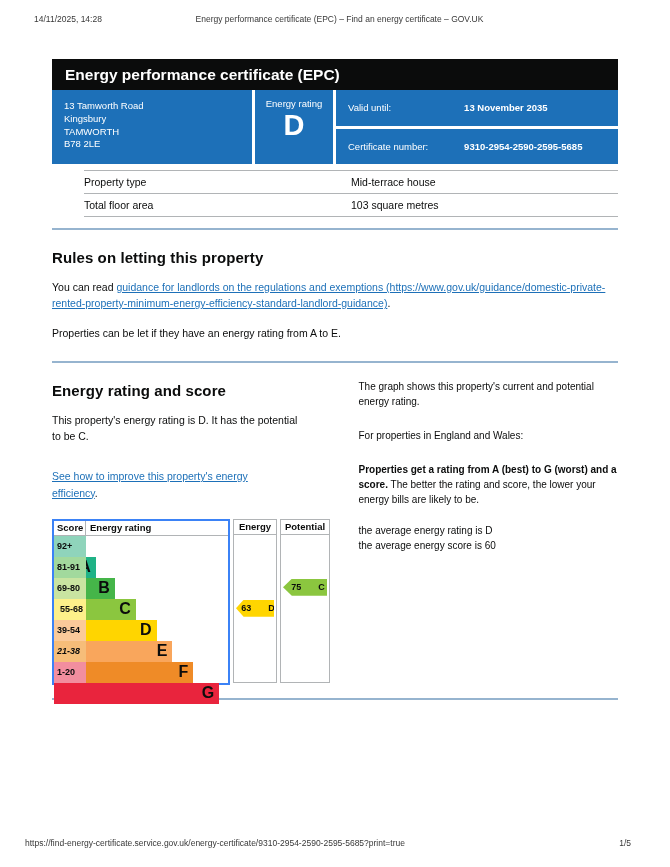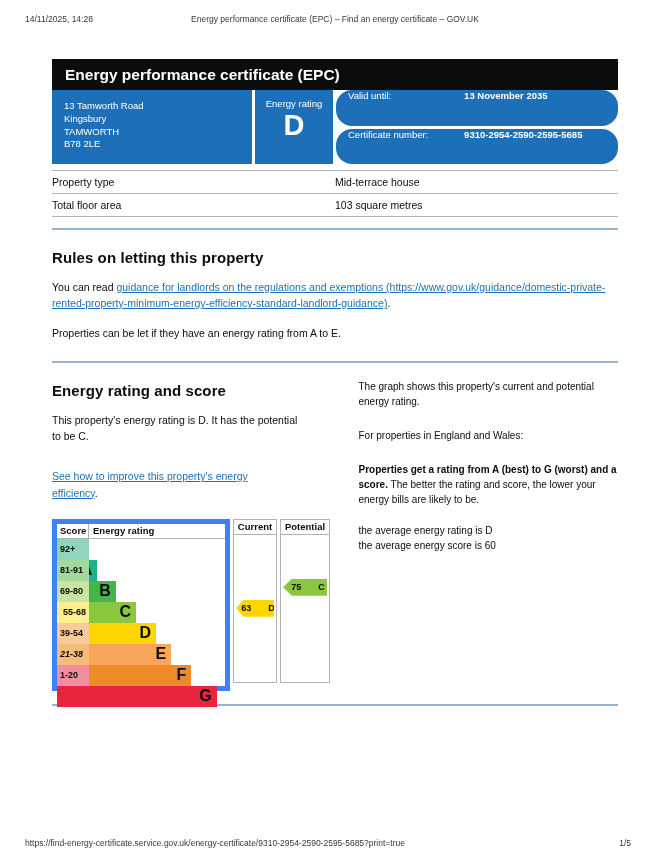--- a/index.html
+++ b/index.html
@@ -1,39 +1,39 @@
 <!DOCTYPE html>
 <html><head>
 <meta charset="utf-8">
 <style>
   * { margin:0; padding:0; box-sizing:border-box; }
   html,body { width:670px; height:867px; background:#ffffff; font-family:"Liberation Sans", sans-serif; color:#0b0c0c; }
   body { position:relative; overflow:hidden; }
 
   
-  .print-header { position:absolute; top:14px; left:25px; right:25px; height:14px; font-size:8.5px; color:#383838; }
+  .print-header { position:absolute; top:14px; left:34px; right:25px; height:14px; font-size:8.5px; color:#383838; }
   .print-header .dt { position:absolute; left:0; top:0; }
   .print-header .ttl { position:absolute; left:50%; transform:translateX(-50%); top:0; white-space:nowrap; }
   .print-footer { position:absolute; top:838px; left:25px; right:39px; font-size:8.5px; color:#383838; display:flex; justify-content:space-between; }
 
   .content { position:absolute; left:52px; top:59px; width:566px; }
 
   .banner { background:#0b0c0c; color:#ffffff; height:31px; line-height:31px; font-size:15.5px; font-weight:bold; padding-left:13px; }
 
   .summary-row { display:flex; gap:3px; margin-top:0; height:74px; }
   .addr-box { width:200px; background:#1d70b8; color:#fff; padding:10px 12px; font-size:9.5px; line-height:1.35; }
   .rating-box { width:78px; background:#1d70b8; color:#fff; text-align:center; padding-top:8px; }
   .rating-box .lab { font-size:9.5px; }
   .rating-box .big { font-size:29px; font-weight:bold; line-height:1.15; }
   .validity { flex:1; display:flex; flex-direction:column; gap:3px; }
-  .validity .cell { flex:1; background:#1d70b8; color:#fff; display:flex; padding:0 12px; font-size:9.5px;border-radius:16px; }
+  .validity .cell { flex:1; background:#1d70b8; color:#fff; display:flex; align-items:center; padding:0 12px; font-size:9.5px; }
   .validity .cell .vlab { width:45%; }
   .validity .cell .vval { font-weight:bold; }
 
-  .prop-table { margin-top:6px; font-size:10.5px; }
+  .prop-table { margin-top:6px; font-size:10.5px;margin-left:32px; }
   .prop-row { display:flex; border-top:1px solid #b1b4b6; padding:5px 0; }
   .prop-row:last-child { border-bottom:1px solid #b1b4b6; }
   .prop-row .plab { width:50%; }
 
   .blue-hr { border:none; border-top:2px solid #96b4cf; margin-top:11px; }
 
   h2.sec { font-size:15px; font-weight:bold; margin-top:19px; letter-spacing:0.1px; }
   p.body { font-size:10.5px; line-height:1.55; margin-top:13px; }
   a.lnk, .lnk { color:#1d70b8; text-decoration:underline; cursor:pointer; }
 
@@ -42,21 +42,21 @@
   .col-left h2 { margin-top:3px; }
   .col-left p.body { width:252px; }
   .col-left .improve { margin-top:24px; font-size:10.5px; line-height:1.55; width:240px; }
   .col-right { width:260px; margin-left:27px; font-size:10px; line-height:1.5; }
   .col-right p { margin-top:0; }
   .col-right p + p { margin-top:19px; }
   .col-right .avg-lines { margin-top:16px; }
 
   
   .chart { display:flex; margin-top:18px; align-items:flex-start; }
-  .chart-main { width:178px; border:5px solid #3b82f6; }
+  .chart-main { width:178px; border:2px solid #3b82f6; }
   .chart-head { display:flex; height:15px; border-bottom:1px solid #b1b4b6; font-size:9.5px; font-weight:bold; }
   .chart-head .sh { width:32px; border-right:1px solid #b1b4b6; padding-left:3px; line-height:14px; }
   .chart-head .rh { flex:1; padding-left:4px; line-height:14px; }
   .band-row { display:flex; height:21px;flex-direction:column; }
   .score-cell { width:32px; font-size:9px; font-weight:bold; line-height:21px; padding-left:3px; }
   .bar-area { flex:1; }
   .bar { height:21px; display:flex; justify-content:flex-end; align-items:center; padding-right:5px; }
   .band-letter { font-size:16px; font-weight:bold; line-height:1; }
   .col-box { width:44px; border:1px solid #b1b4b6; margin-left:3px; }
   .col-box.pot { width:50px; }
@@ -190,21 +190,21 @@
                 <div class="score-cell" style="background: rgb(242, 142, 159);">1-20</div>
                 <div class="bar-area">
                   <div class="bar" style="width: 95%; background: rgb(233, 36, 61);">
                     <span class="band-letter">G</span>
                   </div>
                 </div>
               </div>
             </div>
         </div>
         <div class="col-box">
-          <div class="col-head">Current</div>
+          <div class="col-head">Energy</div>
           <div class="col-body">
             <div class="rating-arrow" id="current-arrow" style="top: 65px; background: rgb(255, 213, 0);">
                 <span class="arrow-score">63</span>
                 <span class="arrow-band">D</span>
               </div>
           </div>
         </div>
         <div class="col-box pot">
           <div class="col-head">Potential</div>
           <div class="col-body">

